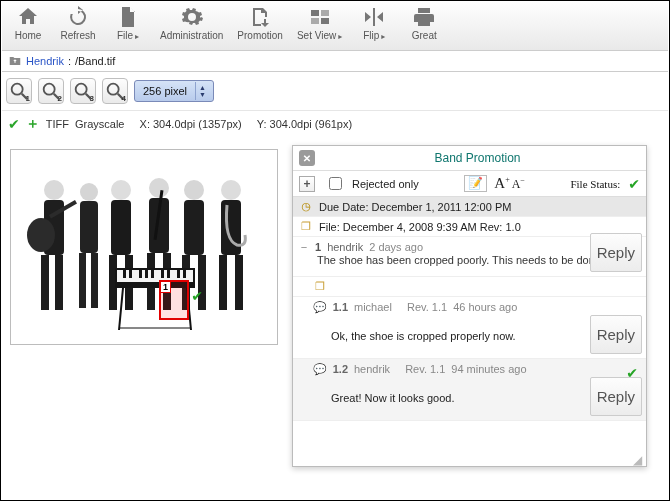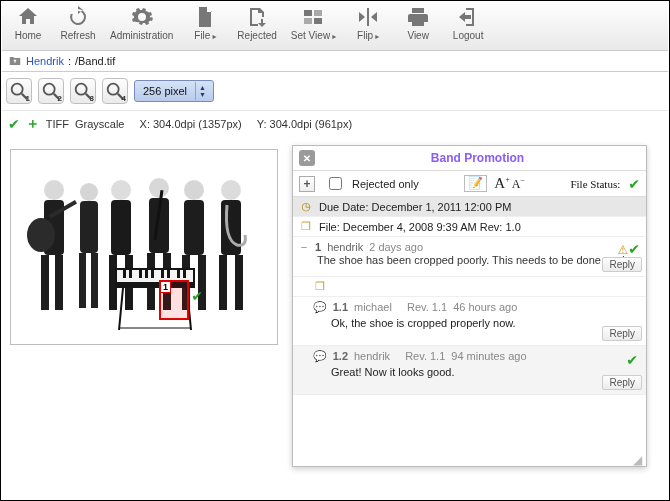--- a/index.html
+++ b/index.html
@@ -157,23 +157,23 @@
     border-radius: 3px;
     background: #9a9a9a;
     color: #fff;
     display: flex; align-items: center; justify-content: center;
     font-size: 10px; font-weight: bold;
     cursor: pointer;
   }
   .panel-head .title {
     flex: 1;
     text-align: center;
-    font-weight: bold;
+    font-weight: normal;
     font-size: 12px;
-    color: #8b5cf6;
+    color: #0f766e;
   }
   .panel-opts {
     display: flex;
     align-items: center;
     padding: 4px 6px;
     border-bottom: 1px solid #ddd;
     gap: 8px;
   }
   .panel-opts .addbtn {
     width: 16px; height: 16px; border: 1px solid #aaa;
@@ -215,39 +215,39 @@
     color: #777;
   }
   .entry .hdr .handle { width: 10px; text-align: center; color: #888; cursor: pointer; }
   .entry .hdr .num { font-weight: bold; color: #555; }
   .entry .hdr .user { color: #666; }
   .entry .hdr .time { color: #888; }
   .entry .title2 { font-weight: bold; margin: 4px 0 2px 18px; color: #111; }
   .entry .body { margin: 0 0 4px 18px; color: #333; line-height: 1.35; }
   .entry .replybtn, .child .replybtn {
     position: absolute; right: 4px; bottom: 4px;
-    font-size: 10px; color: #555;
+    font-size: 15px; color: #555;
     border: 1px solid #ccc;
     background: linear-gradient(#fdfdfd,#ececec);
-    padding: 1px 6px;
+    padding: 10px 6px;
     border-radius: 2px;
     cursor: pointer;
   }
   .entry .warnchk { position: absolute; right: 6px; top: 4px; }
   .warnchk .warn { color: #cc8a00; font-size: 12px; }
   .warnchk .gr { color: #25a425; font-size: 14px; }
   .child {
     padding: 4px 6px 16px 20px;
     position: relative;
     border-bottom: 1px solid #eee;
   }
   .child .hdr2 { display: flex; gap: 6px; color: #888; align-items: center; }
   .child .hdr2 .bubble { color: #9aa8c7; }
   .child .hdr2 .num { font-weight: bold; color: #666; }
-  .child .msg { margin: 3px 0 0 18px; color: #222; }
+  .child .msg { margin: 16px 0 0 18px; color: #222; }
   .child .gr-right { position: absolute; right: 8px; top: 6px; color: #25a425; font-size: 14px; }
   .resize {
     position: absolute; right: 1px; bottom: 1px;
     width: 12px; height: 12px;
     color: #bbb;
     font-size: 12px;
     cursor: nwse-resize;
   }
 
   svg { display: block; }
@@ -268,40 +268,40 @@
     <span>
       <svg viewBox="0 0 24 24">
           <path fill="#777" d="M12 4a8 8 0 1 1-7.4 5h2.2A6 6 0 1 0 12 6v3l5-4-5-4z"></path>
         </svg>
     </span>
     <span class="lbl">Refresh</span>
   </div>
   <div class="tbtn">
     <span>
       <svg viewBox="0 0 24 24">
+          <path fill="#777" d="M6 2h8l4 4v16H6zM14 2v5h5"></path>
+        </svg>
+    </span>
+    <span class="lbl"><span>File</span><span class="caret">▸</span></span>
+  </div>
+  <div class="tbtn">
+    <span>
+      <svg viewBox="0 0 24 24">
           <path fill="#777" d="M12 8a4 4 0 1 0 0 8 4 4 0 0 0 0-8zm9 4l2 1-1 3-2-.5a8 8 0 0 1-1.5 1.5l.5 2-3 1-1-2a8 8 0 0 1-2 0l-1 2-3-1 .5-2A8 8 0 0 1 5 16.5L3 17l-1-3 2-1a8 8 0 0 1 0-2l-2-1 1-3 2 .5A8 8 0 0 1 6.5 6L6 4l3-1 1 2a8 8 0 0 1 2 0l1-2 3 1-.5 2A8 8 0 0 1 19 7.5l2-.5 1 3-2 1a8 8 0 0 1 0 2z"></path>
         </svg>
     </span>
     <span class="lbl">Administration</span>
   </div>
   <div class="tbtn">
     <span>
       <svg viewBox="0 0 24 24">
-          <path fill="#777" d="M6 2h8l4 4v16H6zM14 2v5h5"></path>
-        </svg>
-    </span>
-    <span class="lbl"><span>File</span><span class="caret">▸</span></span>
-  </div>
-  <div class="tbtn">
-    <span>
-      <svg viewBox="0 0 24 24">
           <path fill="#777" d="M5 3h10l4 4v5h-2V8h-4V5H7v14h6v2H5zM18 14v4h3l-4 4-4-4h3v-4z"></path>
         </svg>
     </span>
-    <span class="lbl">Rejected</span>
+    <span class="lbl">Promotion</span>
   </div>
   <div class="tbtn">
     <span>
       <svg viewBox="0 0 24 24">
           <rect x="3" y="5" width="8" height="6" fill="#777"></rect>
           <rect x="13" y="5" width="8" height="6" fill="#aaa"></rect>
           <rect x="3" y="13" width="8" height="6" fill="#aaa"></rect>
           <rect x="13" y="13" width="8" height="6" fill="#777"></rect>
         </svg>
     </span>
@@ -314,29 +314,21 @@
         </svg>
     </span>
     <span class="lbl"><span>Flip</span><span class="caret">▸</span></span>
   </div>
   <div class="tbtn">
     <span>
       <svg viewBox="0 0 24 24">
           <path fill="#777" d="M6 3h12v5H6zm-2 6h16a2 2 0 0 1 2 2v6h-4v4H6v-4H2v-6a2 2 0 0 1 2-2zm4 8h8v4H8z"></path>
         </svg>
     </span>
-    <span class="lbl">View</span>
-  </div>
-  <div class="tbtn">
-    <span>
-      <svg viewBox="0 0 24 24">
-          <path fill="#777" d="M10 3h8v18h-8v-2h6V5h-6zM3 12l6-5v3h6v4H9v3z"></path>
-        </svg>
-    </span>
-    <span class="lbl">Logout</span>
+    <span class="lbl">Great</span>
   </div>
 </div>
 
 <div class="pathbar">
   <span class="folder-icn">
     <svg viewBox="0 0 24 24">
         <path fill="#888" d="M3 5h6l2 2h10v12H3z"></path>
         <path fill="#fff" d="M12 15l-3-3h2V9h2v3h2z" transform="rotate(180 12 12)"></path>
       </svg>
   </span>

